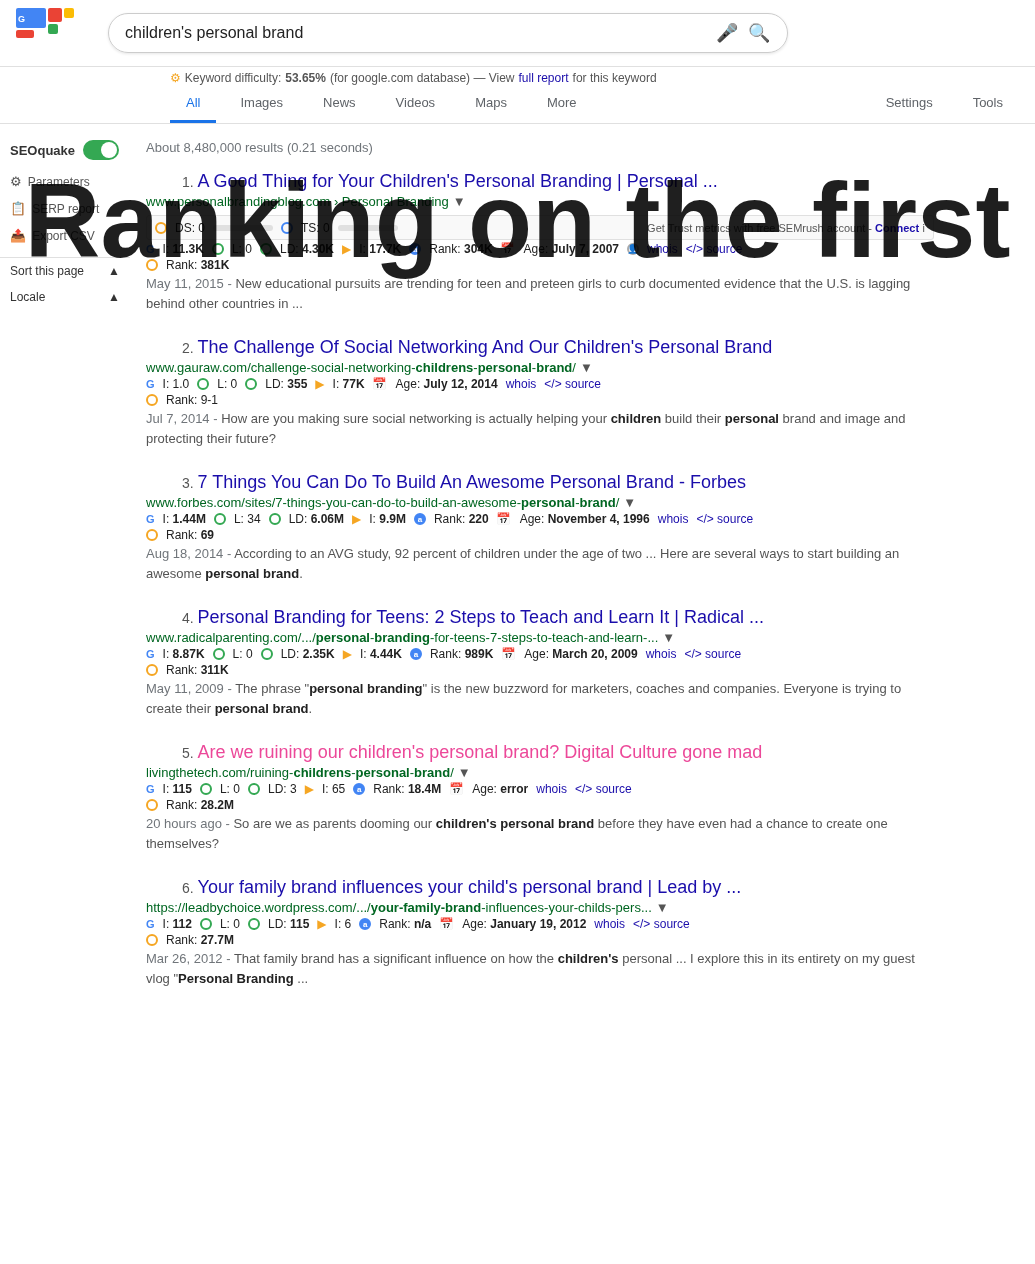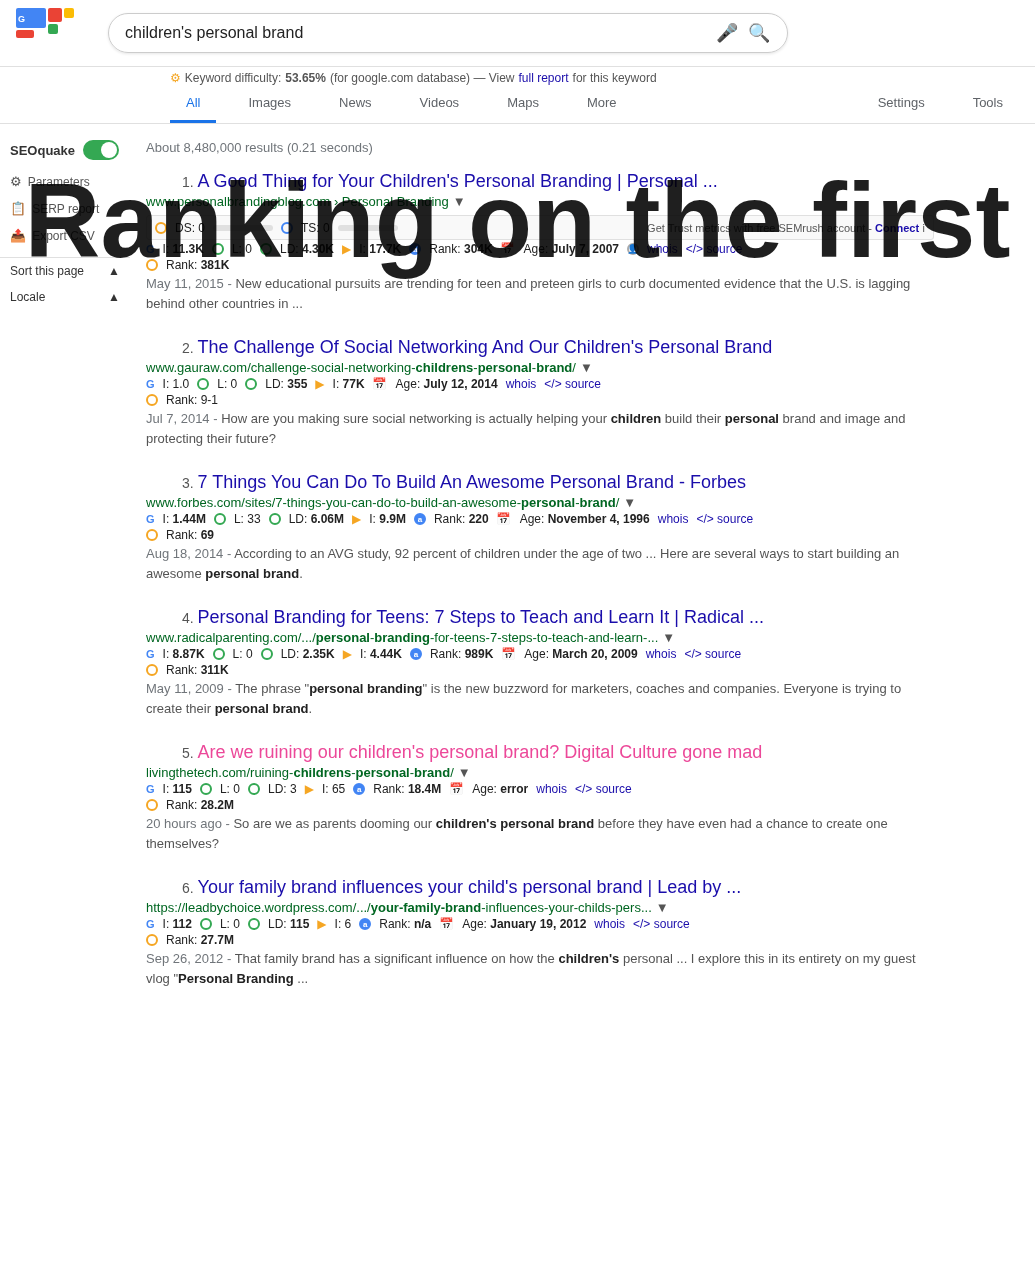--- a/index.html
+++ b/index.html
@@ -9,21 +9,21 @@
     #header { display: flex; align-items: center; padding: 8px 16px; border-bottom: 1px solid #e0e0e0; gap: 12px; }
     #logo-area { width: 80px; height: 50px; }
     #search-box { display: flex; align-items: center; flex: 1; max-width: 680px; border: 1px solid #ccc; border-radius: 24px; padding: 8px 16px; gap: 10px; box-shadow: 0 1px 3px rgba(0,0,0,0.1); }
     #search-input { flex: 1; border: none; outline: none; font-size: 16px; color: #222; }
 
     
     #kw-bar { padding: 4px 16px 0 170px; font-size: 12px; color: #555; display: flex; align-items: center; gap: 4px; }
     #kw-bar a { color: #1a0dab; text-decoration: none; }
 
     
-    #nav-tabs { display: flex; align-items: center; padding: 0 16px 0 170px; border-bottom: 1px solid #e0e0e0; gap: 16px; }
+    #nav-tabs { display: flex; align-items: center; padding: 0 16px 0 170px; border-bottom: 1px solid #e0e0e0; gap: 8px; }
     .nav-tab { padding: 10px 16px; font-size: 13px; color: #5f6368; cursor: pointer; border-bottom: 3px solid transparent; text-decoration: none; }
     .nav-tab.active { color: #1a73e8; border-bottom: 3px solid #1a73e8; }
 
     
     #main { display: flex; }
 
     
     #sidebar { width: 130px; min-width: 130px; padding: 8px 0; }
     #seoquake-toggle { display: flex; align-items: center; gap: 8px; padding: 8px 10px; }
     .toggle-switch { width: 36px; height: 20px; background: #34a853; border-radius: 10px; position: relative; cursor: pointer; }
@@ -218,21 +218,21 @@
     <div class="result-item">
       <div class="result-header">3. <a href="#" style="color:#1a0dab;text-decoration:none;font-size:18px;">7 Things You Can Do To Build An Awesome Personal Brand - Forbes</a></div>
       <div class="result-url">
         <span>www.forbes.com/sites/7-things-you-can-do-to-build-an-awesome-<strong>personal</strong>-<strong>brand</strong>/</span>
         <span class="dropdown-arrow">▼</span>
       </div>
       <div class="seo-metrics">
         <span style="color:#4285f4;font-weight:bold;font-size:11px;">G</span>
         <span>I: <strong>1.44M</strong></span>
         <span class="circle-icon ci-green"></span>
-        <span>L: 33</span>
+        <span>L: 34</span>
         <span class="circle-icon ci-green"></span>
         <span>LD: <strong>6.06M</strong></span>
         <span style="color:#f5a623;">▶</span>
         <span>I: <strong>9.9M</strong></span>
         <span class="circle-icon ci-blue" style="background:#4285f4;color:white;font-size:8px;">a</span>
         <span>Rank: <strong>220</strong></span>
         <span>📅</span>
         <span>Age: <strong>November 4, 1996</strong></span>
         <a href="#" class="metric-link">whois</a>
         <a href="#" class="metric-link">&lt;/&gt; source</a>
@@ -241,21 +241,21 @@
         <span class="circle-icon ci-orange"></span>
         <span>Rank: <strong>69</strong></span>
       </div>
       <div>
         <span class="result-date">Aug 18, 2014 - </span>
         <span class="result-snippet">According to an AVG study, 92 percent of children under the age of two ... Here are several ways to start building an awesome <strong>personal brand</strong>.</span>
       </div>
     </div>
 
     <div class="result-item">
-      <div class="result-header">4. <a href="#" style="color:#1a0dab;text-decoration:none;font-size:18px;">Personal Branding for Teens: 7 Steps to Teach and Learn It | Radical ...</a></div>
+      <div class="result-header">4. <a href="#" style="color:#1a0dab;text-decoration:none;font-size:18px;">Personal Branding for Teens: 2 Steps to Teach and Learn It | Radical ...</a></div>
       <div class="result-url">
         <span>www.radicalparenting.com/.../<strong>personal</strong>-<strong>branding</strong>-for-teens-7-steps-to-teach-and-learn-...</span>
         <span class="dropdown-arrow">▼</span>
       </div>
       <div class="seo-metrics">
         <span style="color:#4285f4;font-weight:bold;font-size:11px;">G</span>
         <span>I: <strong>8.87K</strong></span>
         <span class="circle-icon ci-green"></span>
         <span>L: 0</span>
         <span class="circle-icon ci-green"></span>
@@ -331,21 +331,21 @@
         <span>📅</span>
         <span>Age: <strong>January 19, 2012</strong></span>
         <a href="#" class="metric-link">whois</a>
         <a href="#" class="metric-link">&lt;/&gt; source</a>
       </div>
       <div class="seo-metrics">
         <span class="circle-icon ci-orange"></span>
         <span>Rank: <strong>27.7M</strong></span>
       </div>
       <div>
-        <span class="result-date">Sep 26, 2012 - </span>
+        <span class="result-date">Mar 26, 2012 - </span>
         <span class="result-snippet">That family brand has a significant influence on how the <strong>children's</strong> personal ... I explore this in its entirety on my guest vlog "<strong>Personal Branding</strong> ...</span>
       </div>
     </div>
 
   </div>
 </div>
 
 <div id="watermark" style="position:fixed;top:166px;left:0;right:0;text-align:center;pointer-events:none;z-index:999;">
   <div style="font-size:105px;font-weight:900;color:rgba(0,0,0,0.88);line-height:1.05;font-family:Arial,sans-serif;">Ranking on the first</div>
 </div>

